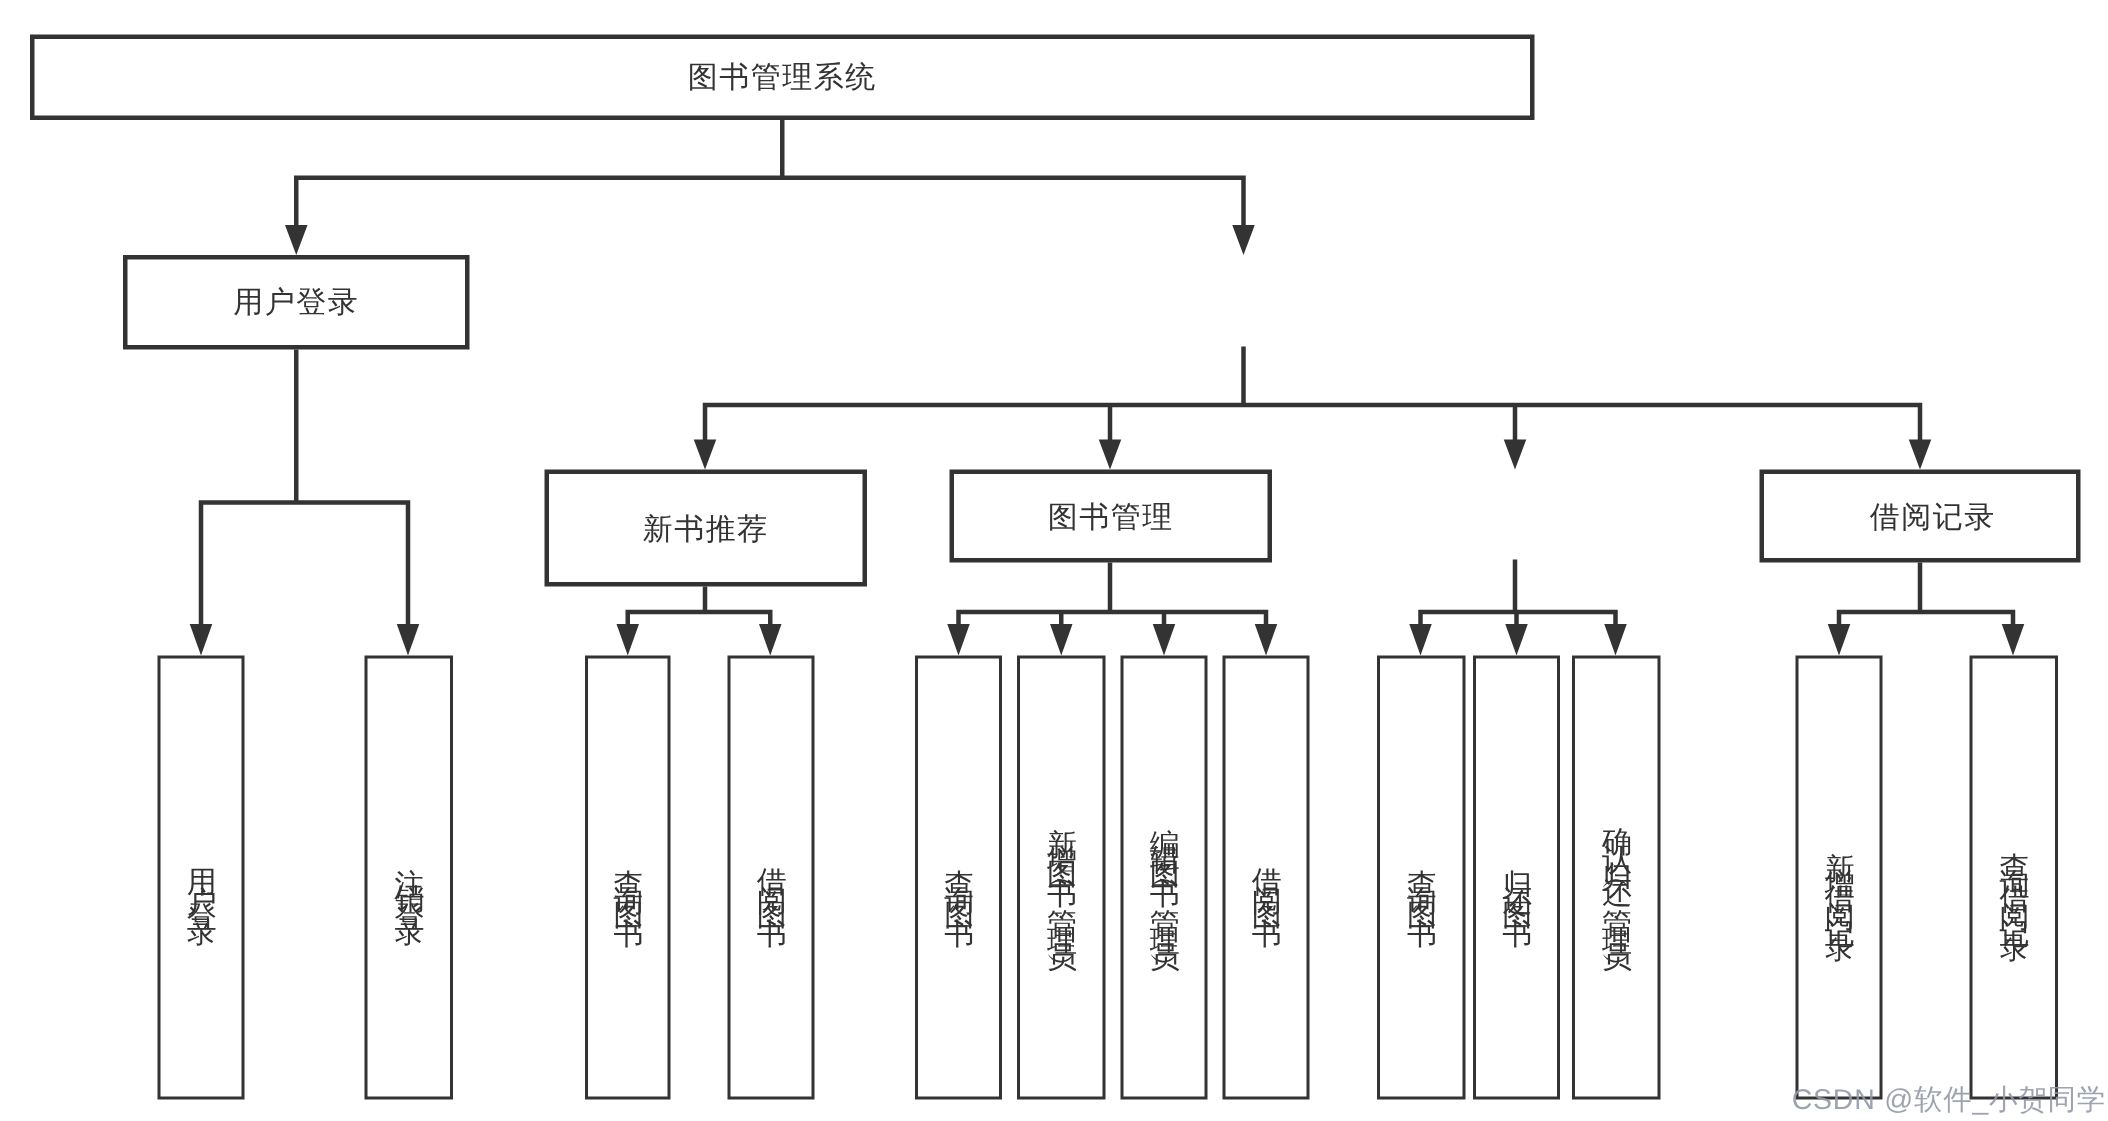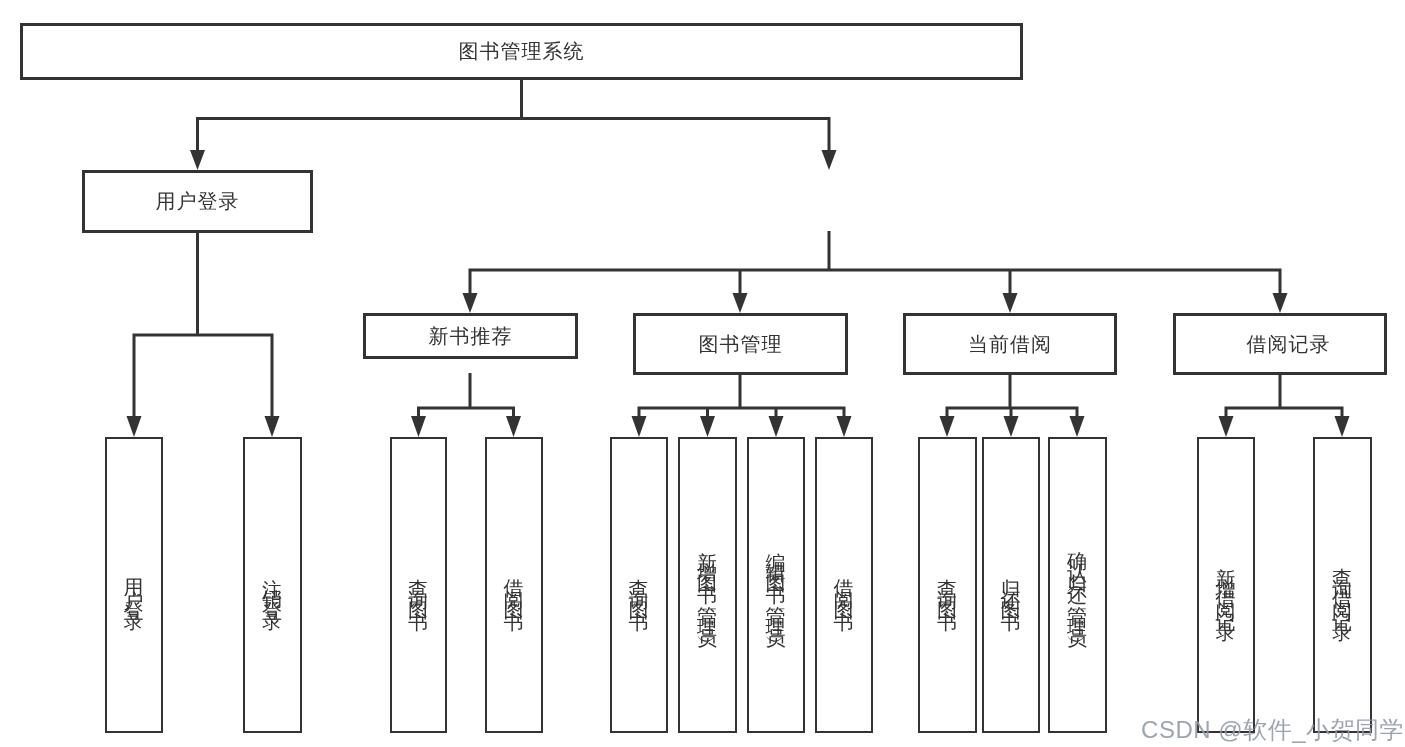--- a/index.html
+++ b/index.html
@@ -42,21 +42,21 @@
     writing-mode: vertical-rl;
     text-orientation: mixed;
     letter-spacing: 11px;
     line-height: 1;
     font-size: 20px;
   }
   .watermark {
     position: absolute;
     right: 1px;
     bottom: 1px;
-    font-size: 24px;
+    font-size: 19px;
     letter-spacing: 0.5px;
     color: rgba(148, 153, 168, 0.9);
     z-index: 3;
     white-space: nowrap;
   }
 </style>
 </head>
 <body>
 
 <div id="canvas">
@@ -127,28 +127,25 @@
   </svg>
 
   <div class="box" style="left:20px; top:23px; width:1003px; height:57px;">
     <span>图书管理系统</span>
   </div>
 
   <div class="box" style="left:82px; top:170px; width:231px; height:63px;">
     <span>用户登录</span>
   </div>
 
-  <div class="box" style="left:363px; top:313px; width:215px; height:46px;align-items:center;">
+  <div class="box" style="left:363px; top:313px; width:215px; height:78px;align-items:center;">
     <span>新书推荐</span>
   </div>
   <div class="box" style="left:633px; top:313px; width:215px; height:62px;">
     <span>图书管理</span>
-  </div>
-  <div class="box" style="left:903px; top:313px; width:214px; height:62px;">
-    <span>当前借阅</span>
   </div>
   <div class="box" style="left:1173px; top:313px; width:214px; height:62px;padding-left:17px;">
     <span>借阅记录</span>
   </div>
 
   <div class="box leaf" style="left:105px; top:437px; width:58px; height:296px;">
     <span class="vtext">用户登录</span>
   </div>
   <div class="box leaf" style="left:243px; top:437px; width:59px; height:296px;">
     <span class="vtext">注销登录</span>

